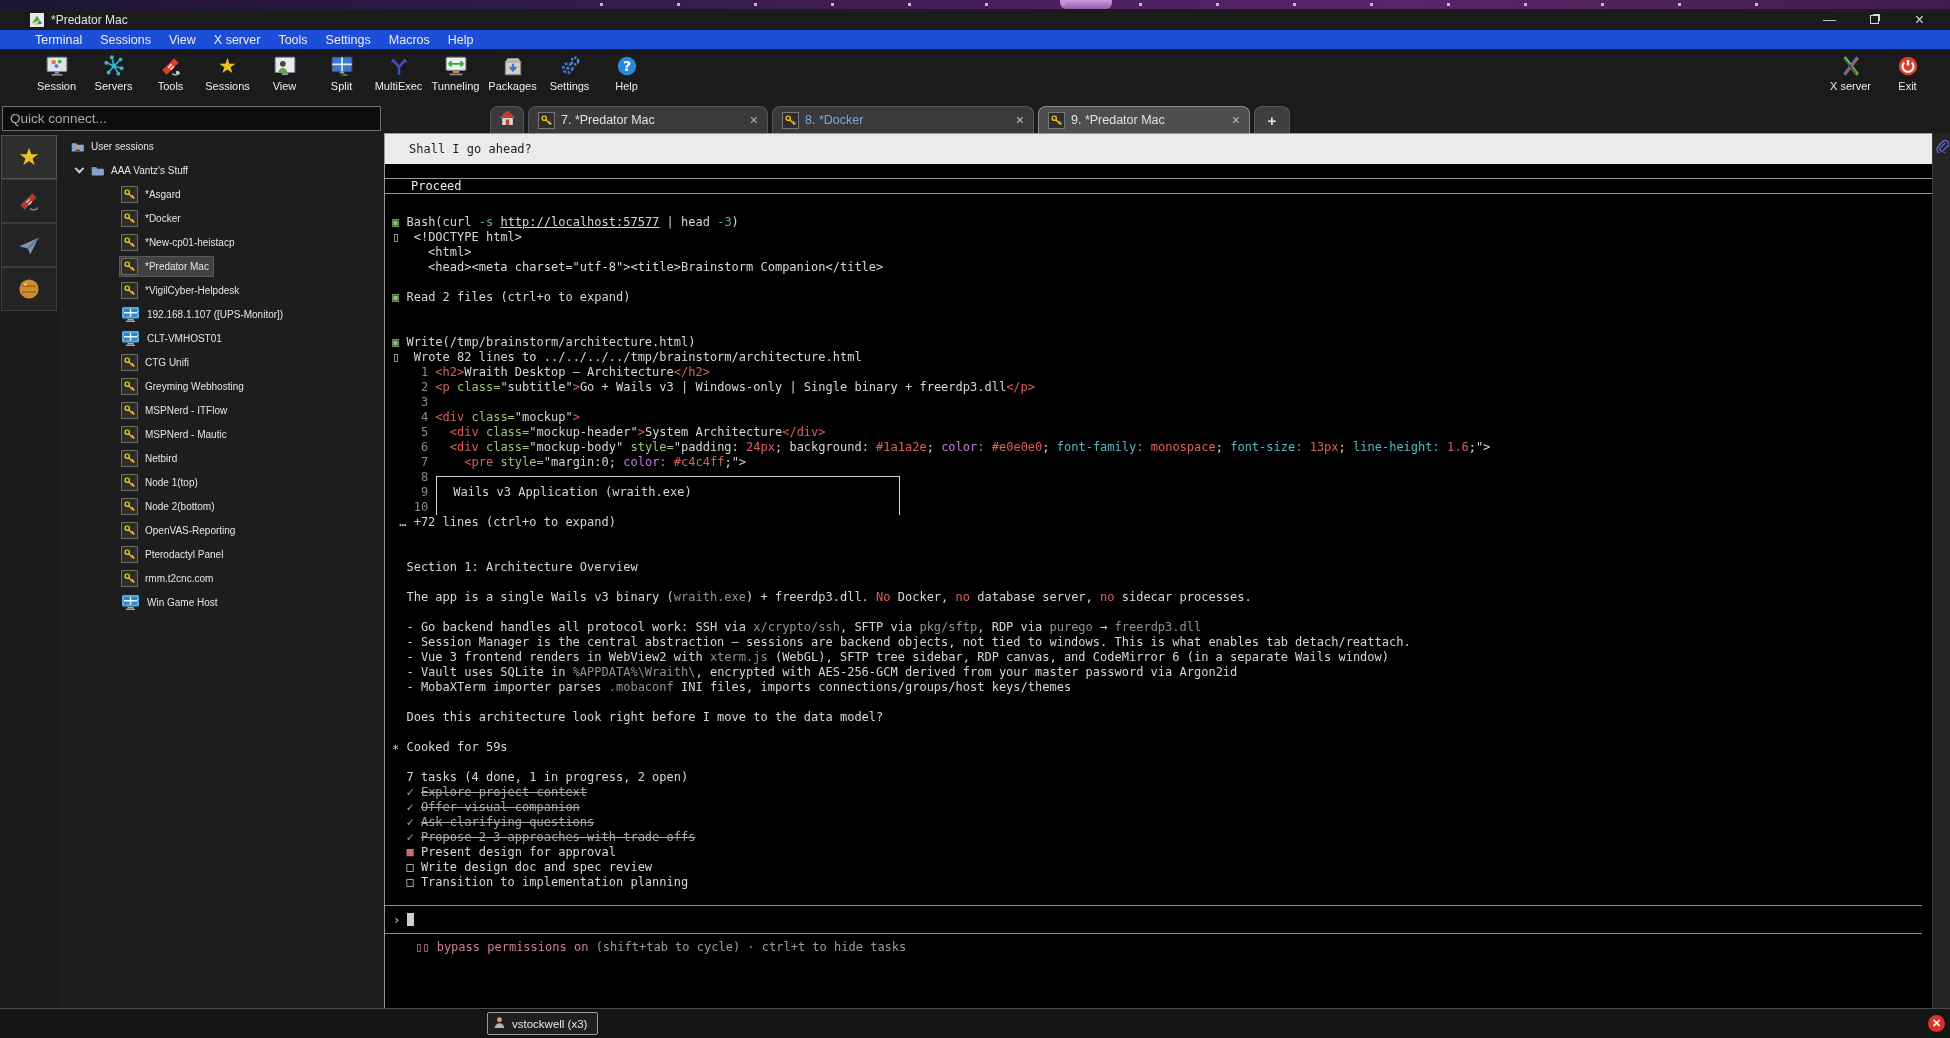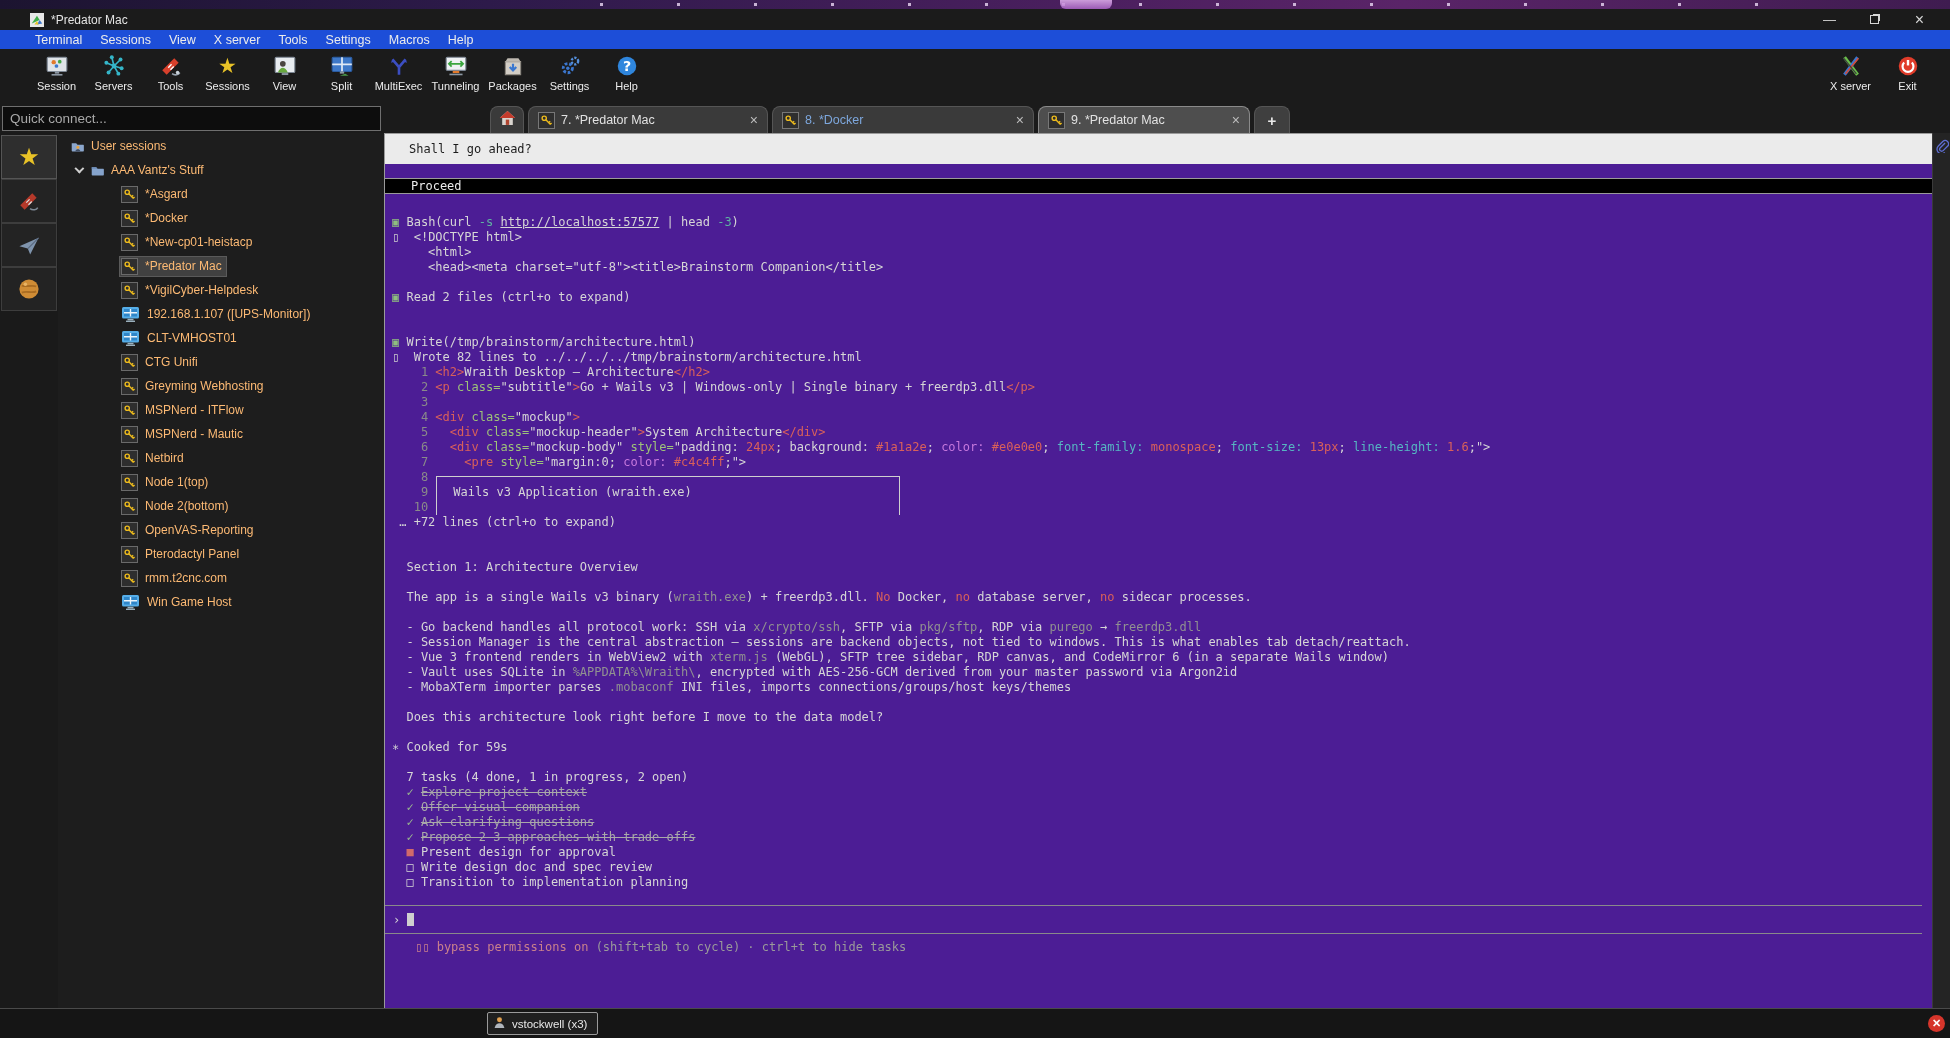--- a/index.html
+++ b/index.html
@@ -66,34 +66,34 @@
 
   
   .sidebar { width:384px; background:#1d1d1d; display:flex; }
   .rail { width:58px; padding-top:2px; background:#1a1a1a; }
   .rail-btn { width:56px; height:44px; margin:0 0 0 1px; border:1px solid #3d3d3d; background:#232323;
               display:flex; align-items:center; justify-content:center; cursor:default; }
   .rail-btn.first { background:#2e2e2e; border-color:#555; }
   .rail-btn svg { width:24px; height:24px; }
   .rail-btn .char-ic { font-size:24px; color:#e8c227; line-height:24px; }
   .tree { flex:1; padding-top:1px; overflow:hidden; }
-  .tree-row { height:24px; display:flex; align-items:center; color:#fdba74; font-size:12px;
+  .tree-row { height:24px; display:flex; align-items:center; color:#e5e5e5; font-size:10px;
               white-space:nowrap; cursor:default; }
   .tree-row .chev { width:14px; display:flex; justify-content:center; margin-right:4px; }
   .tree-row .chev i { border:solid #cfcfcf; border-width:0 2px 2px 0; padding:2.4px;
               transform:rotate(45deg); display:inline-block; margin-top:-3px; }
   .tree-row .t-ico { display:flex; align-items:center; justify-content:center; margin-right:7px; }
   .tree-row .t-ico.keybox { width:17px; height:17px; background:#2e2e2e; border:1px solid #6a6a6a; }
   .tree-row .t-ico svg { width:13px; height:13px; }
   .tree-row .t-ico.mon svg { width:19px; height:17px; }
   .tree-row .sel-wrap { display:flex; align-items:center; padding:1px 4px 1px 1px; }
   .tree-row.selected .sel-wrap { background:#414141; outline:1px solid #5a5a5a; }
 
   
-  .term { flex:1; background:#4c1d95; border-left:1px solid #9a9a9a; border-top:1px solid #9a9a9a;
+  .term { flex:1; background:#000000; border-left:1px solid #9a9a9a; border-top:1px solid #9a9a9a;
           position:relative; font-family:"DejaVu Sans Mono","DejaVu Sans",monospace; font-size:12px;
           color:#d6d6d6; overflow:hidden; }
   .dlg-band { height:30px; background:#ebebeb; color:#1c1c1c; display:flex; align-items:center;
               padding-left:24px; }
   .dlg-gap { height:14px; }
   .dlg-option { height:16px; background:#000; border-top:1px solid #9a9a9a; border-bottom:1px solid #9a9a9a;
               color:#ececec; display:flex; align-items:center; padding-left:26px; }
   .term-lines { margin-top:21px; padding-left:7px; }
   .term-line { height:15px; line-height:15px; white-space:pre; }
   .tk.w{color:#d6d6d6} .tk.dim{color:#919191} .tk.red{color:#d9605a} .tk.grn{color:#9ec379}

